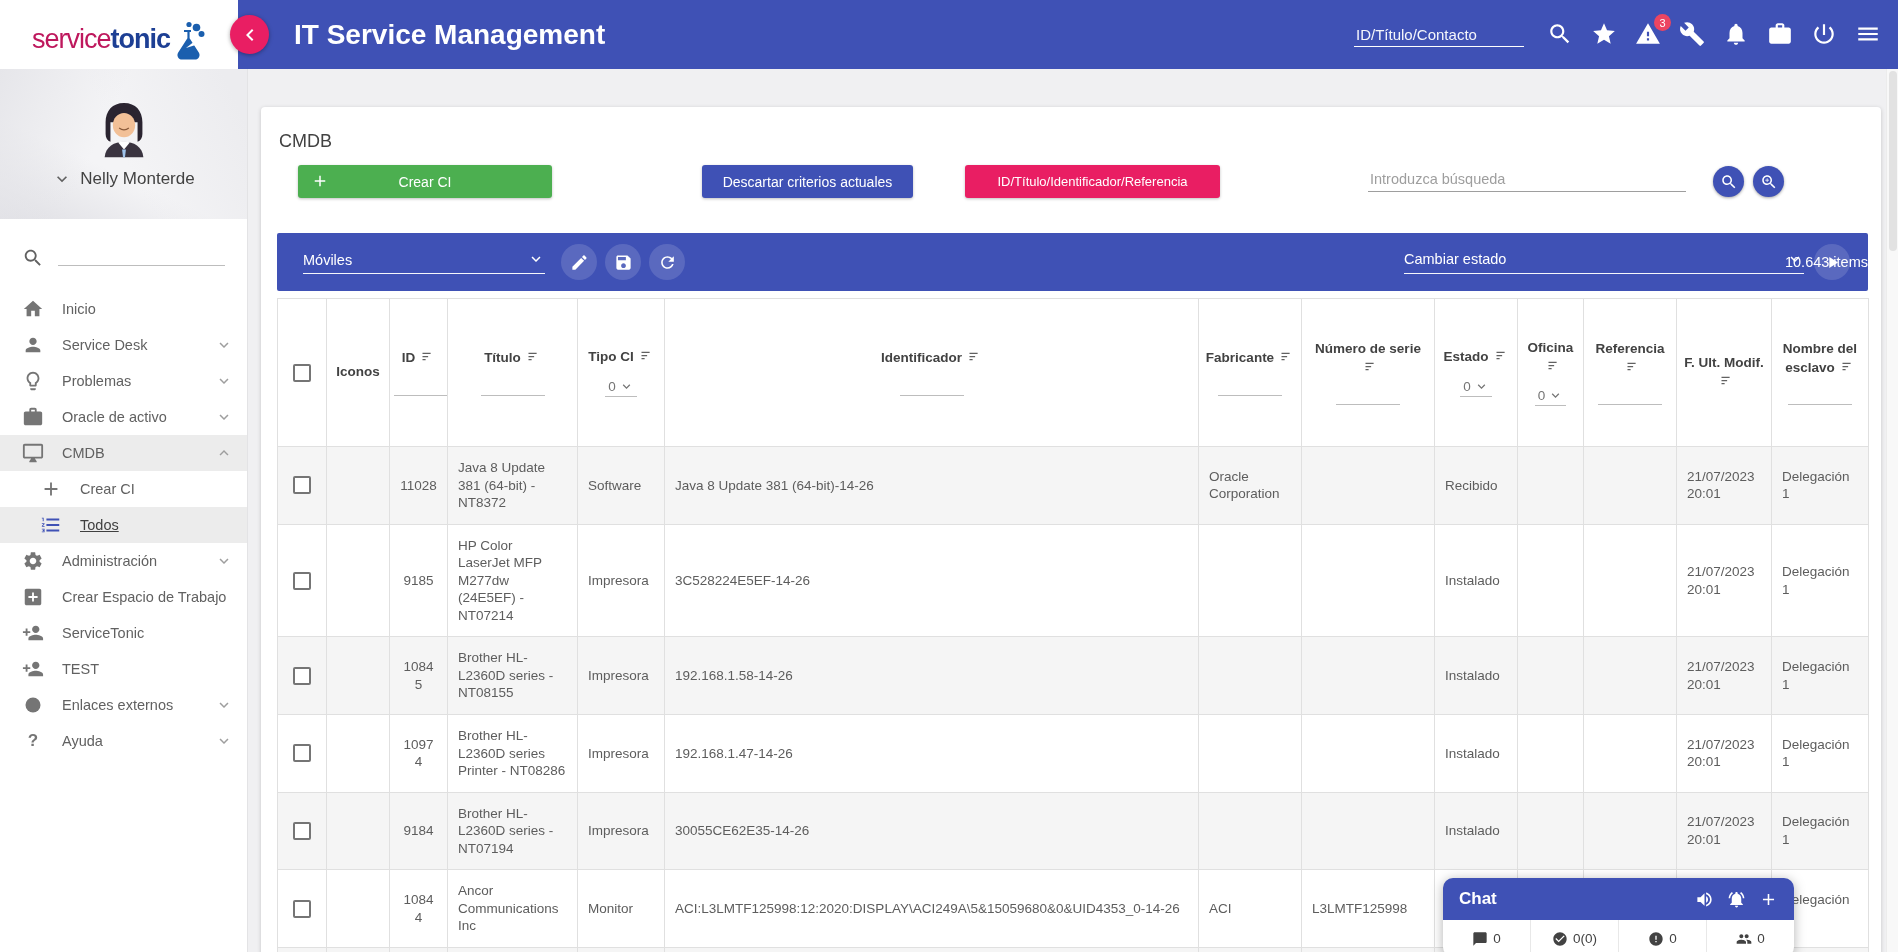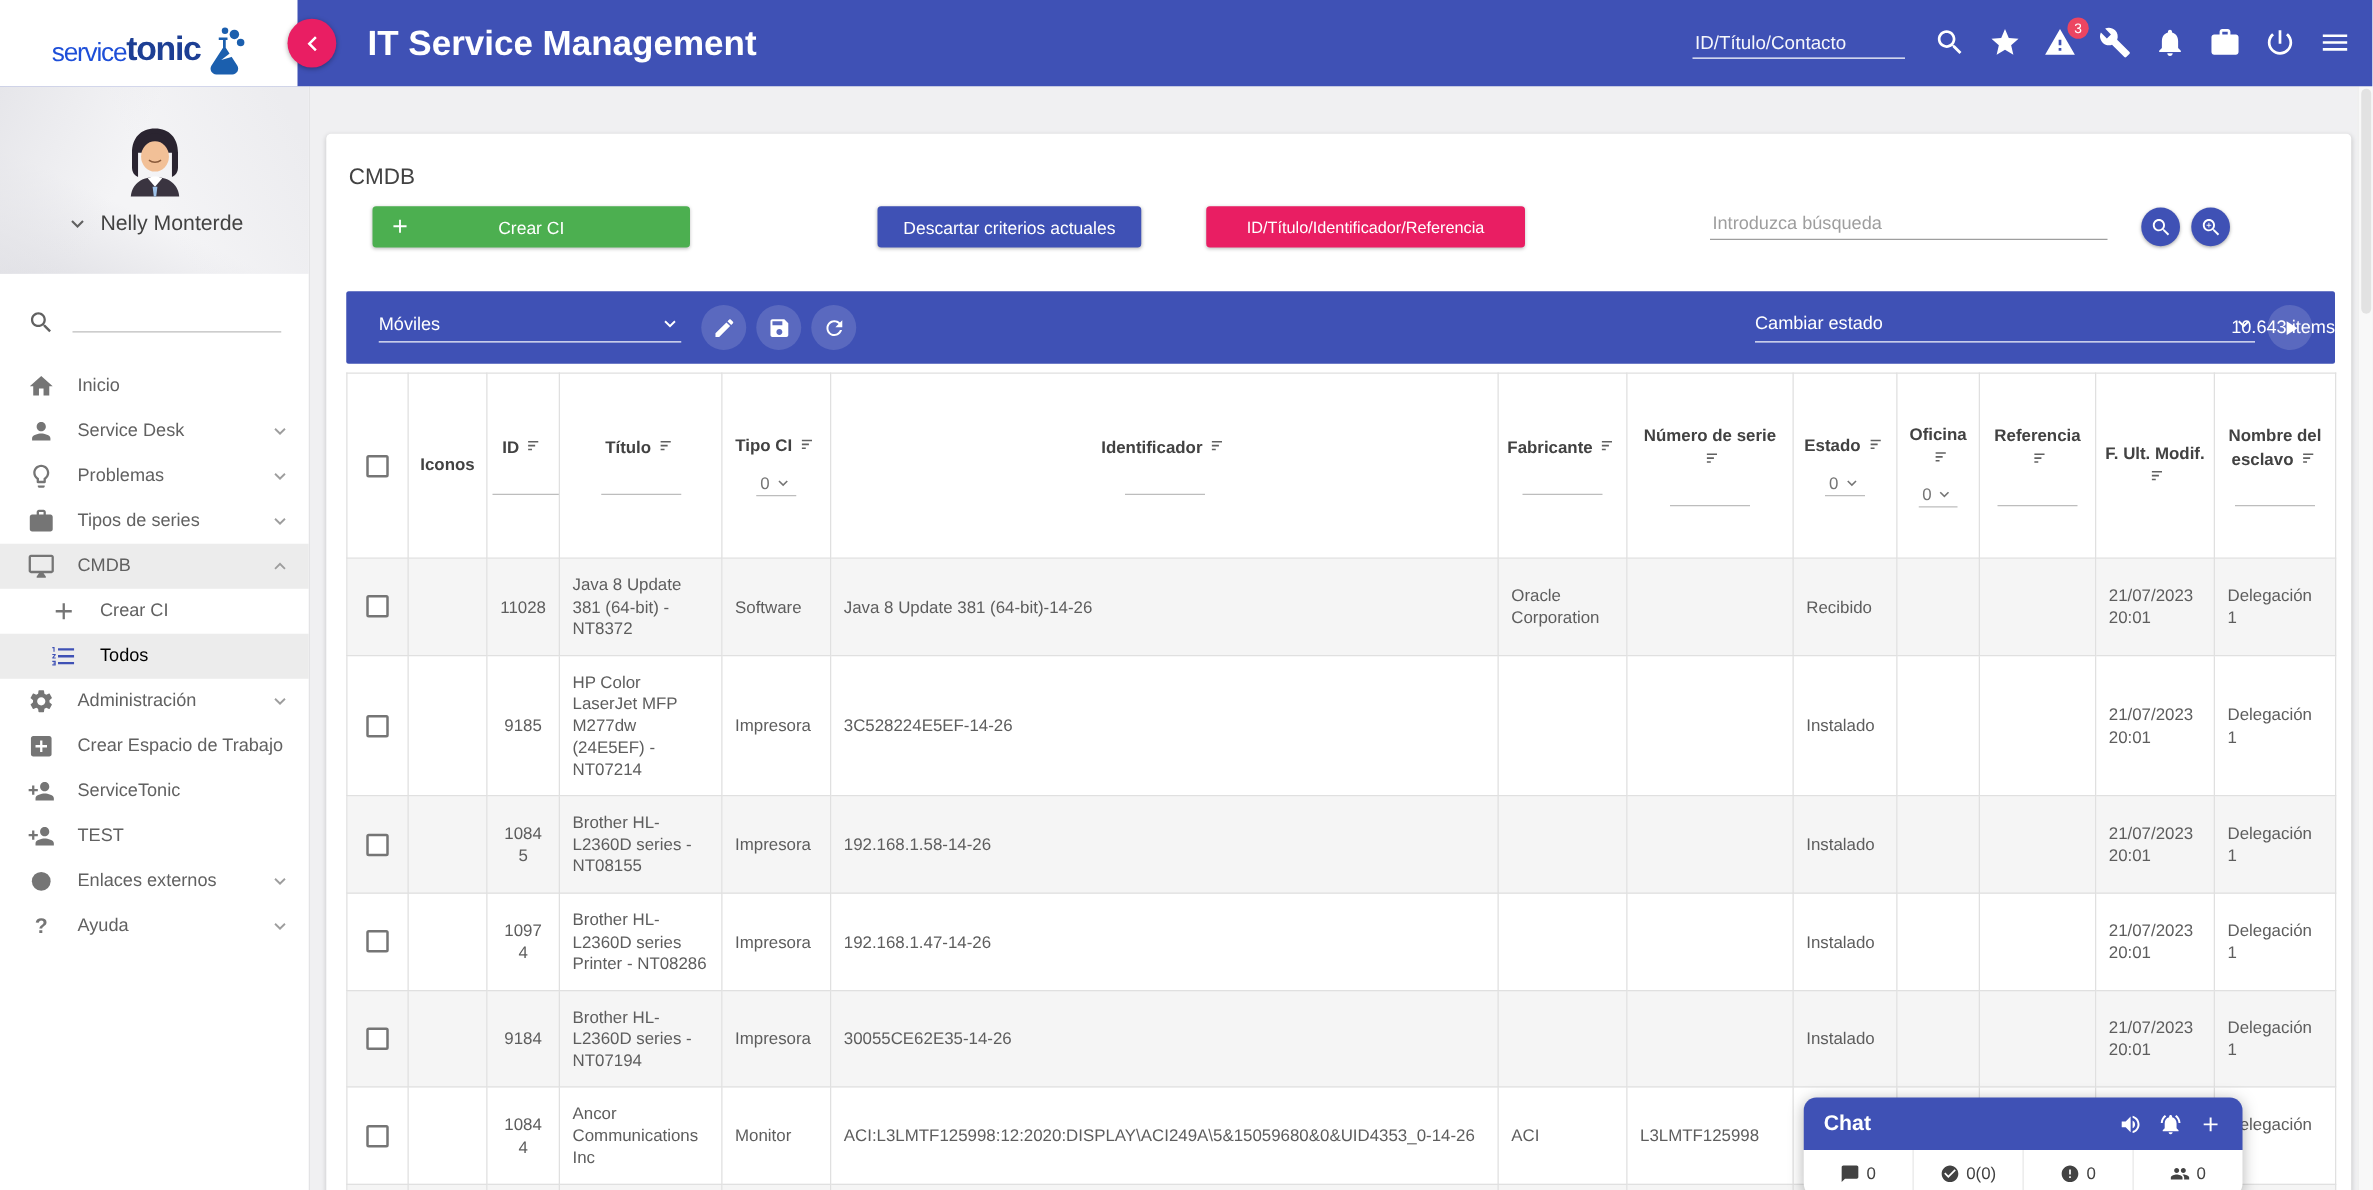--- a/index.html
+++ b/index.html
@@ -9,21 +9,21 @@
     --badge:#EC4561;
   }
   *{box-sizing:border-box;margin:0;padding:0;}
   html,body{width:1898px;height:952px;overflow:hidden;}
   body{font-family:"Liberation Sans",sans-serif;background:#f0f0f2;position:relative;color:#424242;}
   svg{display:block;}
 
   
   .app-header{position:absolute;top:0;left:0;right:0;height:69px;background:var(--primary);display:flex;align-items:center;z-index:40;}
   .logo-box{width:238px;height:69px;background:#fff;display:flex;align-items:flex-end;justify-content:center;padding-bottom:14px;flex:0 0 auto;position:relative;}
-  .logo-text1{font-size:21px;color:#1d4ed8;letter-spacing:-1px;}
+  .logo-text1{font-size:27px;color:#be185d;letter-spacing:-1px;}
   .logo-text2{font-size:27px;color:#1d3f94;font-weight:bold;letter-spacing:-1px;}
   .logo-flask{margin-left:2px;margin-bottom:-6px;color:#1b5fae;}
   .back-circle{position:absolute;left:230px;top:15px;width:39px;height:39px;border-radius:50%;background:var(--pink);color:#fff;display:flex;align-items:center;justify-content:center;z-index:45;box-shadow:0 1px 4px rgba(0,0,0,.35);cursor:pointer;}
   .app-title{color:#fff;font-size:28px;font-weight:bold;margin-left:56px;white-space:nowrap;}
   .header-right{margin-left:auto;display:flex;align-items:center;gap:17px;padding-right:16px;color:#fff;}
   .quick-search{margin-right:6px;}
   .quick-search input{background:transparent;border:none;outline:none;border-bottom:1px solid #fff;color:#fff;font-size:15px;width:170px;padding:3px 2px;font-family:inherit;}
   .quick-search input::placeholder{color:#fff;opacity:.95;}
   .hicon{width:27px;height:27px;position:relative;cursor:pointer;color:#fff;}
   .badge{position:absolute;top:-7px;right:-9px;background:var(--badge);color:#fff;border-radius:50%;min-width:17px;height:17px;font-size:11px;display:flex;align-items:center;justify-content:center;padding:0 2px;}
@@ -41,21 +41,21 @@
   .profile-name .chev{color:#616161;}
   .side-search{display:flex;align-items:center;gap:14px;padding:28px 22px 12px 22px;color:#616161;}
   .side-search .line{flex:1;border-bottom:1px solid #bdbdbd;height:16px;cursor:text;}
   .nav{padding-top:10px;}
   .nav-item{display:flex;align-items:center;min-height:36px;padding:3px 14px 3px 22px;color:#616161;font-size:14.5px;cursor:pointer;line-height:1.25;}
   .nav-item .nicon{width:22px;height:22px;color:#757575;margin-right:18px;flex:none;display:flex;align-items:center;justify-content:center;font-weight:bold;}
   .nav-item .nlabel{flex:1;}
   .nav-item .chev{margin-left:auto;color:#9e9e9e;flex:none;}
   .nav-item.active{background:#ececec;}
   .nav-item.sub{padding-left:40px;}
-  .nav-item.selected{background:#ececec;color:#000000;}
+  .nav-item.selected{background:#ececec;color:#404040;text-decoration:underline;}
   .nav-item.selected .nicon{color:#3F51B5;}
 
   
   .main{position:absolute;left:248px;top:69px;right:0;bottom:0;background:#f0f0f2;overflow:hidden;}
   .card{position:absolute;left:13px;top:38px;right:17px;bottom:-40px;background:#fff;border-radius:4px;box-shadow:0 1px 4px rgba(0,0,0,.18);padding:24px 12px 0 16px;overflow:hidden;}
   .page-title{font-size:18px;color:#424242;font-weight:400;margin:0 0 13px 2px;}
   .actions-row{position:relative;height:33px;margin-bottom:35px;}
   .btn{height:33px;border:none;border-radius:3px;color:#fff;font-size:14px;display:flex;align-items:center;justify-content:center;cursor:pointer;box-shadow:0 1px 3px rgba(0,0,0,.25);font-family:inherit;}
   .btn-green{position:absolute;left:21px;top:0;width:254px;background:var(--green);}
   .btn-green .plus-ic{position:absolute;left:13px;top:7px;}
@@ -239,21 +239,21 @@
             <path d="M7.41 8.59 12 13.17l4.59-4.58L18 10l-6 6-6-6z"></path>
           </svg>
         </span>
       </div>
       <div class="nav-item">
         <span class="nicon">
           <svg width="22" height="22" viewBox="0 0 24 24" fill="currentColor">
             <path d="M20 6h-4V4c0-1.1-.9-2-2-2h-4c-1.1 0-2 .9-2 2v2H4c-1.1 0-2 .9-2 2v11c0 1.1.9 2 2 2h16c1.1 0 2-.9 2-2V8c0-1.1-.9-2-2-2zm-6 0h-4V4h4v2z"></path>
           </svg>
         </span>
-        <span class="nlabel">Tipos de series</span>
+        <span class="nlabel">Oracle de activo</span>
         <span class="chev">
           <svg width="18" height="18" viewBox="0 0 24 24" fill="currentColor">
             <path d="M7.41 8.59 12 13.17l4.59-4.58L18 10l-6 6-6-6z"></path>
           </svg>
         </span>
       </div>
       <div class="nav-item active">
         <span class="nicon">
           <svg width="22" height="22" viewBox="0 0 24 24" fill="currentColor">
             <path d="M21 2H3c-1.1 0-2 .9-2 2v12c0 1.1.9 2 2 2h7l-2 3v1h8v-1l-2-3h7c1.1 0 2-.9 2-2V4c0-1.1-.9-2-2-2zm0 14H3V4h18v12z"></path>

